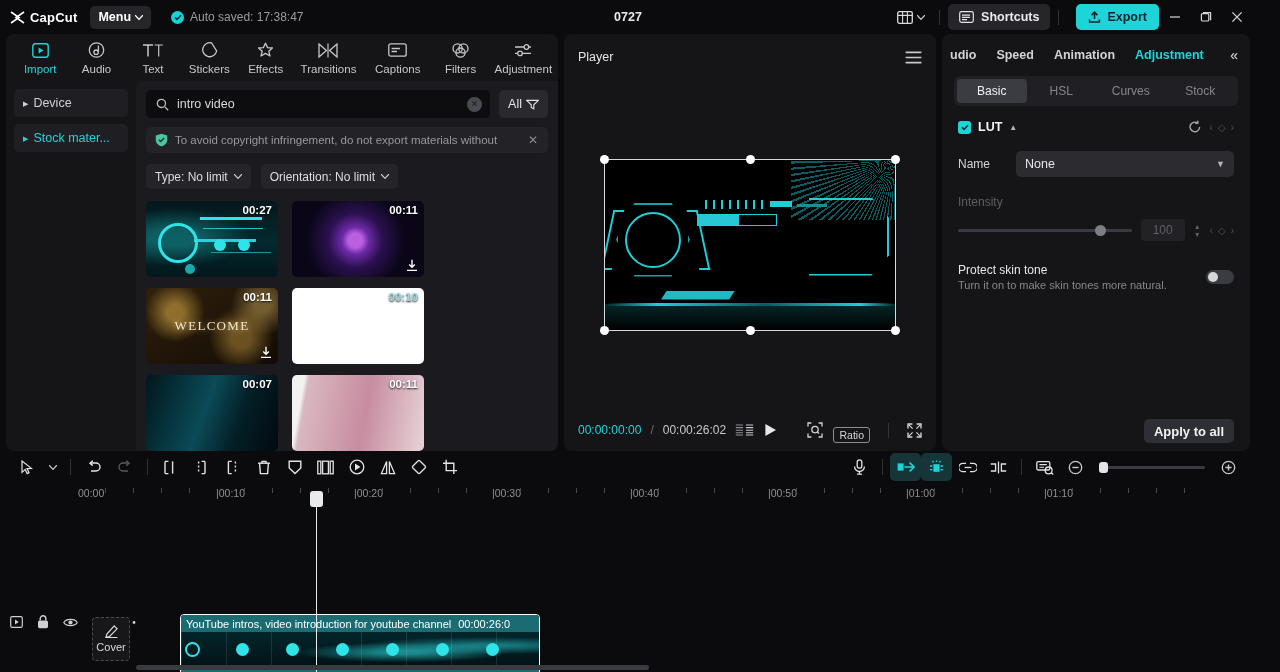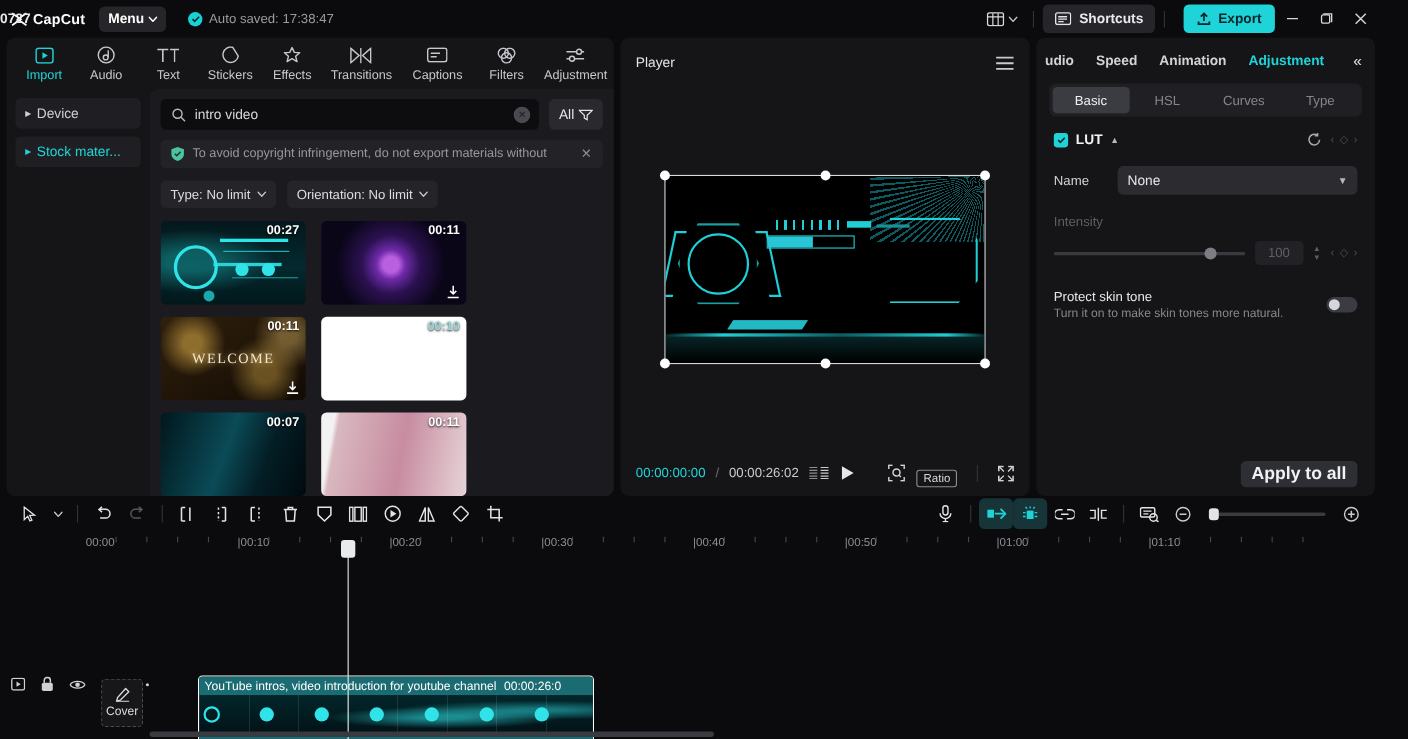--- a/index.html
+++ b/index.html
@@ -26,21 +26,21 @@
     border-radius: 5px; display: flex; align-items: center; gap: 4px;
     font-size: 12.5px; font-weight: bold; color: #fff;
   }
   .autosave { margin-left: 20px; display: flex; align-items: center; gap: 6px; font-size: 12px; color: #9a9ba0; }
   .check-dot {
     width: 13px; height: 13px; border-radius: 50%; background: #15d3d6;
     display: flex; align-items: center; justify-content: center;
   }
   .check-dot svg { display: block; }
   .proj-title {
-    position: absolute; left: 0; right: 0; 
+    position: absolute; left: 0; right: 0; text-align: center;
     font-size: 12.5px; font-weight: bold; color: #e8e9ec; pointer-events: none;
   }
   .tb-right { margin-left: auto; display: flex; align-items: center; gap: 0; padding-right: 4px; }
   .layout-btn { display: flex; align-items: center; gap: 4px; padding: 4px 6px; }
   .vdiv { width: 1px; height: 15px; background: #343438; margin: 0 8px; }
   .shortcuts-btn {
     display: flex; align-items: center; gap: 7px; height: 26px; padding: 0 11px;
     background: #26262a; border-radius: 5px; font-size: 12.5px; font-weight: bold; color: #e9eaec;
   }
   .export-btn {
@@ -280,21 +280,21 @@
   .skin-t { font-size: 12px; color: #e6e7ea; }
   .skin-s { font-size: 11px; color: #86878c; margin-top: 2px; }
   .toggle {
     margin-left: auto; width: 28px; height: 14px; border-radius: 8px; background: #3b3c41;
     position: relative;
   }
   .toggle i { position: absolute; left: 2px; top: 2px; width: 10px; height: 10px; border-radius: 50%; background: #d6d7da; }
   .apply-wrap { position: absolute; right: 16px; bottom: 8px; }
   .apply-btn {
     height: 24px; padding: 0 10px; background: #2e2f34; border-radius: 5px;
-    display: flex; align-items: center; font-size: 16px; font-weight: bold; color: #f1f2f4;
+    display: flex; align-items: center; font-size: 13px; font-weight: bold; color: #f1f2f4;
   }
 
   
   .timeline { flex: 1; background: #0b0b0d; display: flex; flex-direction: column; min-height: 0; }
   .tl-tools { height: 32px; display: flex; align-items: center; padding: 0 12px; gap: 0; }
   .tool { width: 31px; height: 28px; display: flex; align-items: center; justify-content: center; }
   .tool.sm { width: 20px; }
   .tool.active { background: #173438; border-radius: 5px; }
   .tool.dim { opacity: .35; }
   .tl-div { width: 1px; height: 16px; background: #333337; margin: 0 7px; }
@@ -717,21 +717,21 @@
         <span class="rp-tab">Speed</span>
         <span class="rp-tab">Animation</span>
         <span class="rp-tab active">Adjustment</span>
         <span class="rp-collapse">«</span>
       </div>
 
       <div class="subtabs">
         <span class="subtab active">Basic</span>
         <span class="subtab">HSL</span>
         <span class="subtab">Curves</span>
-        <span class="subtab">Type</span>
+        <span class="subtab">Stock</span>
       </div>
 
       <div class="rp-body">
         <div class="lutrow">
           <span class="cbox">
             <svg width="8" height="7" viewBox="0 0 8 7">
                 <path d="M1 3.4 L3 5.4 L7 1.2" fill="none" stroke="#07292c" stroke-width="1.5"></path>
               </svg>
           </span>
           <span class="lut-label">LUT</span>

